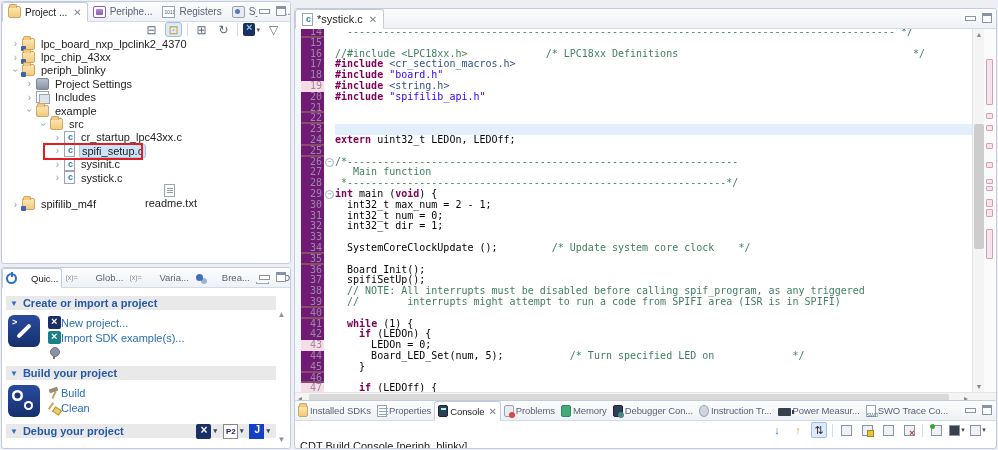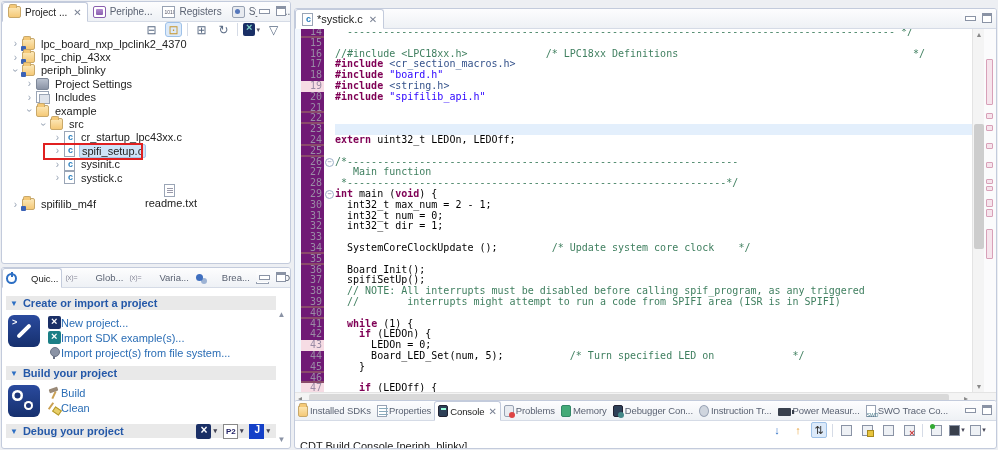--- a/index.html
+++ b/index.html
@@ -310,21 +310,20 @@
           <div class="qs-link">
             <span class="licn l-mcux-x-blue"></span>
             <span>New project...</span>
           </div>
           <div class="qs-link">
             <span class="licn l-mcux-x-teal"></span>
             <span>Import SDK example(s)...</span>
           </div>
           <div class="qs-link">
             <span class="licn l-import-plug"></span>
-            <span>Import project(s) from file system...</span>
           </div>
         </div>
       </div>
       <div class="qs-head later">
         <span class="arr">▼</span>
         <span>Build your project</span>
       </div>
       <div class="qs-body">
         <span class="biglogo gears"></span>
         <div class="qs-links">

